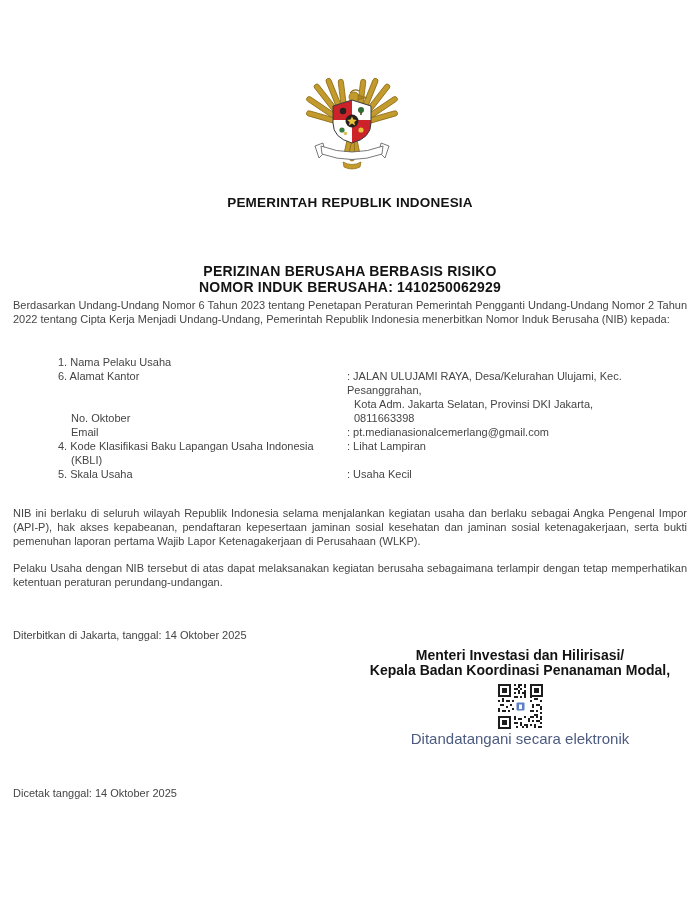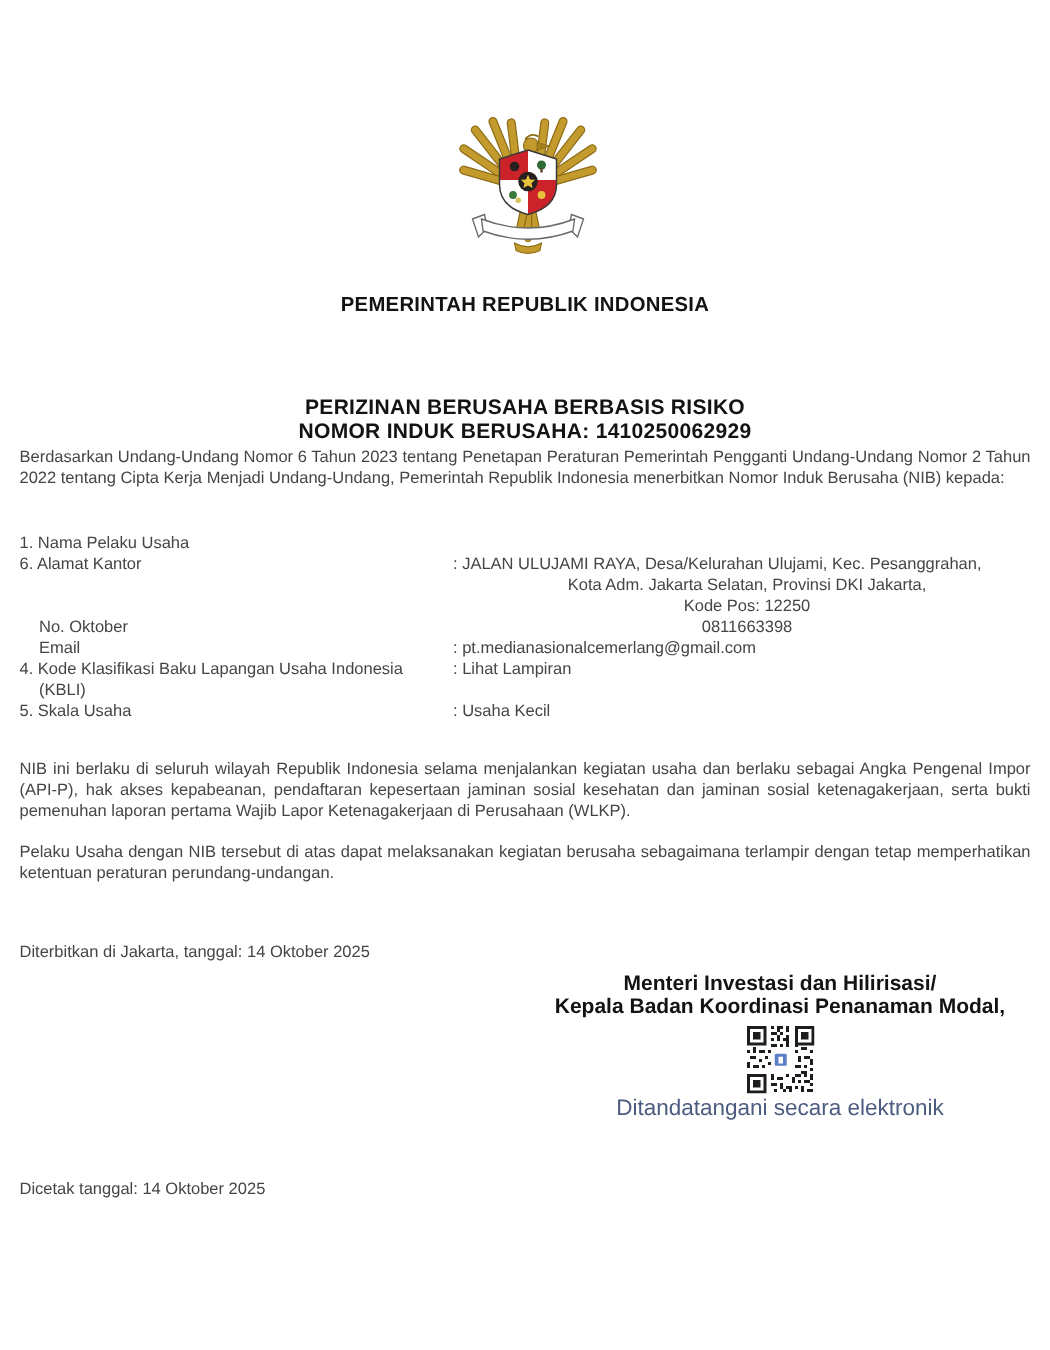--- a/index.html
+++ b/index.html
@@ -14,25 +14,25 @@
   
   .gov-title{left:0;right:0;top:196px;text-align:center;font-weight:bold;color:#131313;font-size:13.5px;letter-spacing:.2px;}
   .doc-title{left:0;right:0;top:227px;text-align:center;font-weight:bold;color:#131313;font-size:14px;line-height:16px;letter-spacing:.2px;margin-top:36px;}
   
   .para{left:13px;width:674px;text-align:justify;}
   .p1{top:298px;}
   .p2{top:506px;}
   .p3{top:561px;}
   
   .fields{left:13px;top:355px;width:674px;}
-  .frow{display:flex;}
+  .frow{display:flex;margin-left:45px;}
   .flabel{flex:0 0 289px;width:289px;}
   .flabel.ind{padding-left:13px;box-sizing:border-box;}
   .fvalue{flex:1;}
-  .fvalue.cont{padding-left:7px;text-align:center;}
+  .fvalue.cont{padding-left:7px;}
   .issued{left:13px;top:628px;}
   .printed{left:13px;top:786px;}
   
   .sig{left:345px;top:648px;width:350px;text-align:center;}
   .sig .authority{font-weight:bold;color:#131313;font-size:14px;line-height:15px;}
   .qr{display:block;margin:6px auto 3px auto;width:45px;height:45px;}
   .sig .enote{font-size:15px;color:#4c5b80;}
 </style>
 </head>
 <body>
@@ -115,24 +115,20 @@
     </div>
     <div class="frow">
       <span class="flabel">6. Alamat Kantor</span>
       <span class="fvalue">: JALAN ULUJAMI RAYA, Desa/Kelurahan Ulujami, Kec. Pesanggrahan,</span>
     </div>
     <div class="frow">
       <span class="flabel"></span>
       <span class="fvalue cont">Kota Adm. Jakarta Selatan, Provinsi DKI Jakarta,</span>
     </div>
     <div class="frow">
-      <span class="flabel"></span>
-      <span class="fvalue cont">Kode Pos: 12250</span>
-    </div>
-    <div class="frow">
       <span class="flabel ind">No. Oktober</span>
       <span class="fvalue cont">0811663398</span>
     </div>
     <div class="frow">
       <span class="flabel ind">Email</span>
       <span class="fvalue">: pt.medianasionalcemerlang@gmail.com</span>
     </div>
     <div class="frow">
       <span class="flabel">4. Kode Klasifikasi Baku Lapangan Usaha Indonesia</span>
       <span class="fvalue">: Lihat Lampiran</span>

